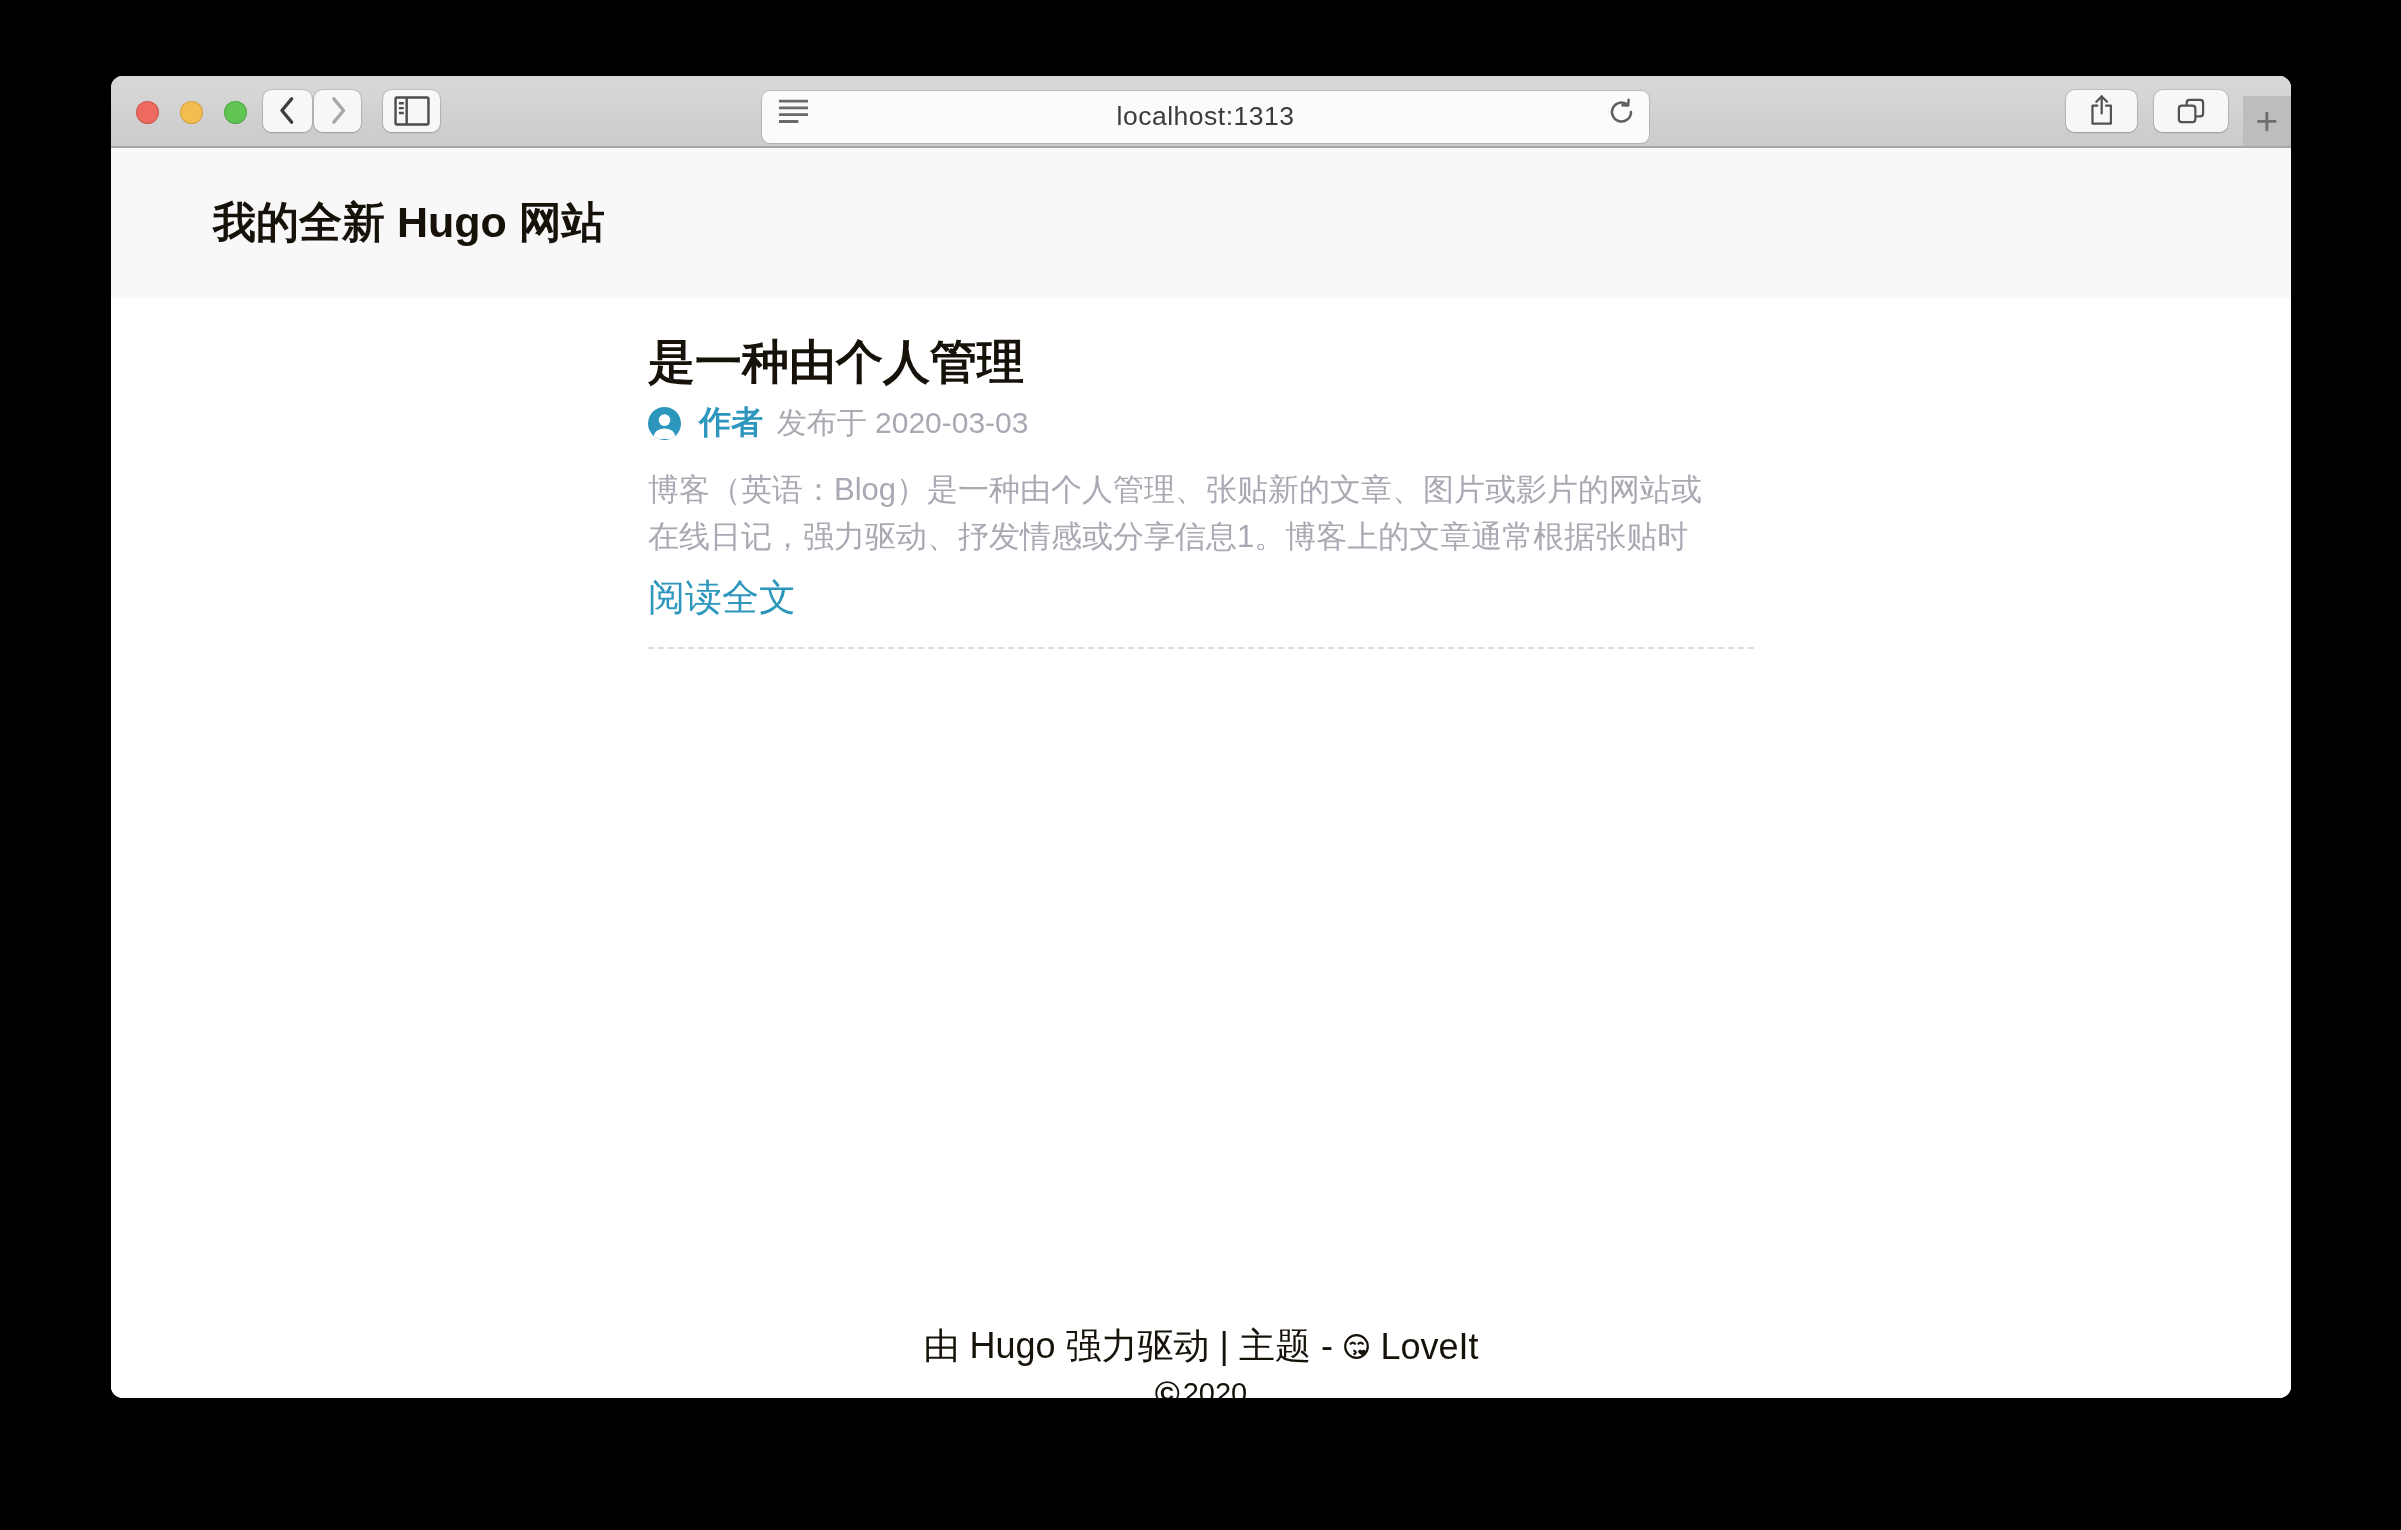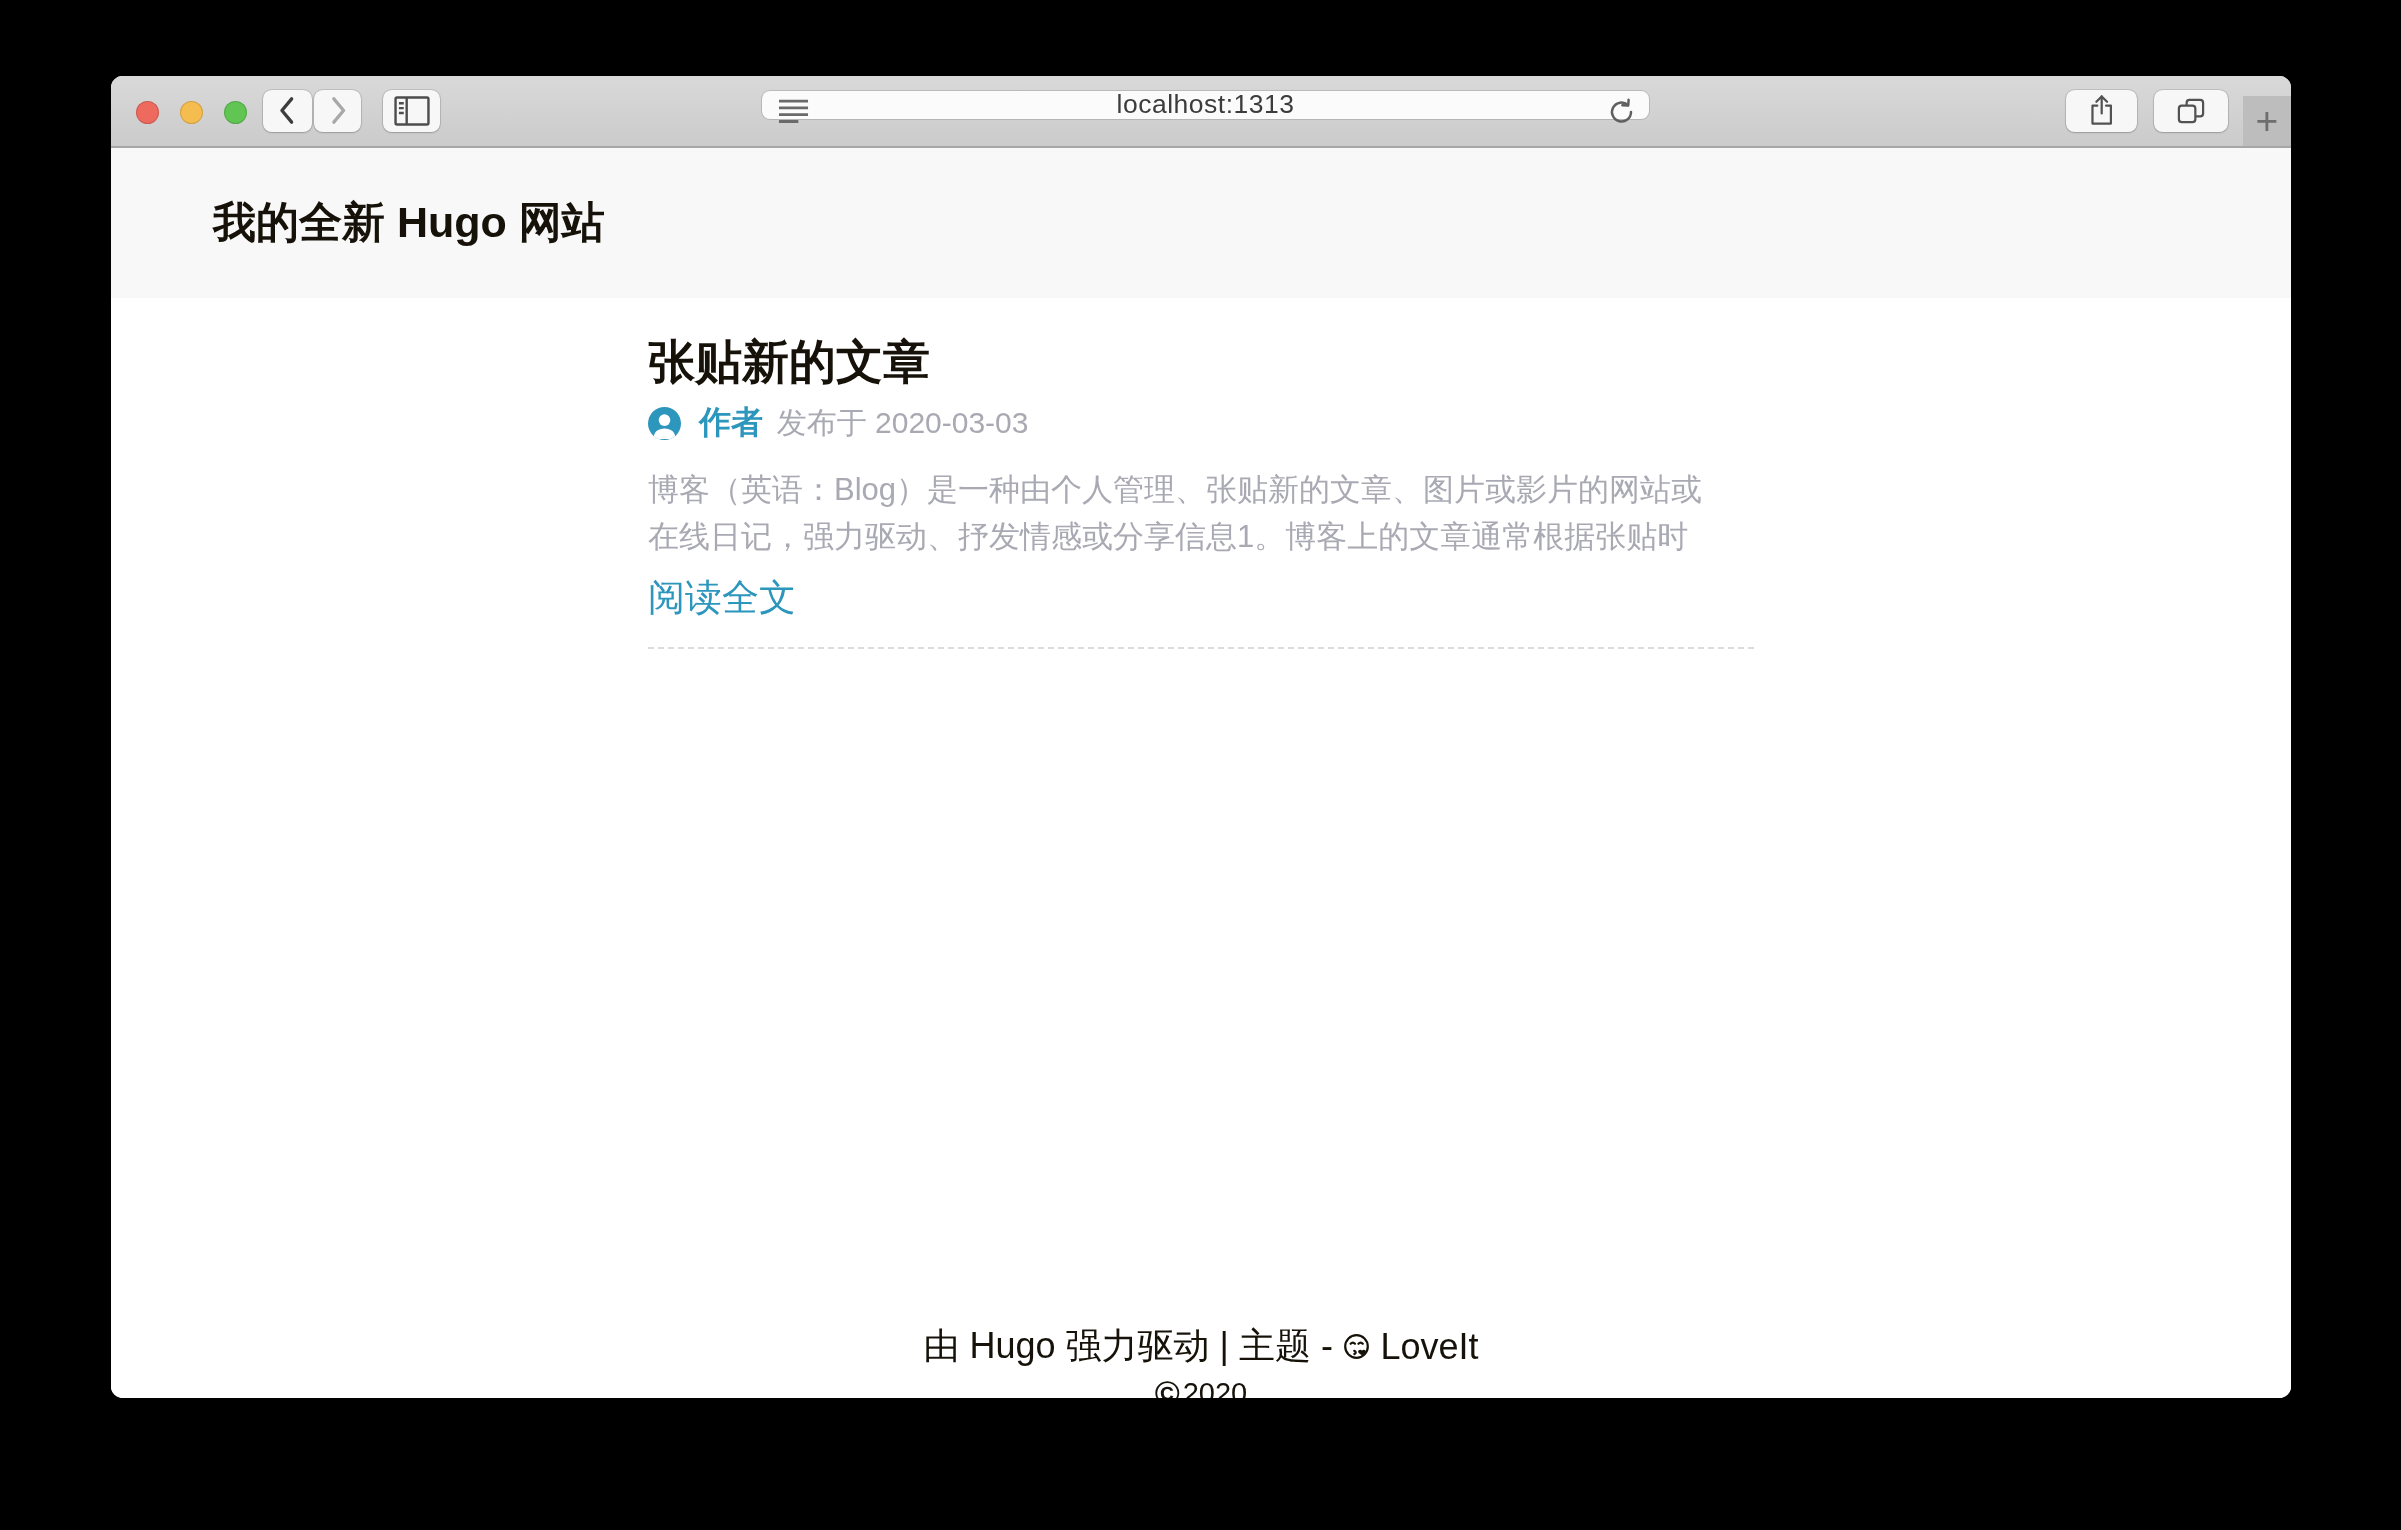--- a/index.html
+++ b/index.html
@@ -27,21 +27,21 @@
     position:absolute;top:13.7px;height:42px;background:#f7f7f7;border-radius:8.8px;
     box-shadow:0 0 0 1px rgba(0,0,0,.10),0 1px 2px rgba(0,0,0,.16);
     display:flex;align-items:center;justify-content:center;
   }
   .btn-back{left:152px;width:49px;}
   .btn-fwd{left:203px;width:47px;}
   .btn-side{left:272px;width:57px;}
   .btn-share{left:1955px;width:71px;}
   .btn-tabs{left:2043px;width:74px;}
   .addressbar{
-    position:absolute;left:651px;top:14.7px;width:887px;height:28px;
+    position:absolute;left:651px;top:14.7px;width:887px;height:52px;
     background:#fbfbfb;border-radius:8px;box-shadow:0 0 0 1px rgba(0,0,0,.13);
   }
   .url{
     position:absolute;left:0;top:0;width:100%;height:100%;
     display:flex;align-items:center;justify-content:center;
     font-size:26.5px;color:#3c3c3c;letter-spacing:0.5px;
   }
   .reader{position:absolute;left:15.7px;top:7.8px;}
   .refresh{position:absolute;right:11.8px;top:5.9px;}
   .newtab{
@@ -160,21 +160,21 @@
       <span>+</span>
     </div>
   </div>
 
   <div class="siteheader">
     <div class="sitetitle">我的全新 Hugo 网站</div>
   </div>
 
   <div class="main">
     <div class="content">
-      <div class="posttitle">张贴新的文章</div>
+      <div class="posttitle">是一种由个人管理</div>
 
       <div class="meta">
         <span>
           <svg width="33" height="33" viewBox="0 0 34 34">
             <defs>
                 <clipPath id="ac">
                   <circle cx="17" cy="17" r="17"></circle>
                 </clipPath>
               </defs>
             <circle cx="17" cy="17" r="17" fill="#2d96bd"></circle>

